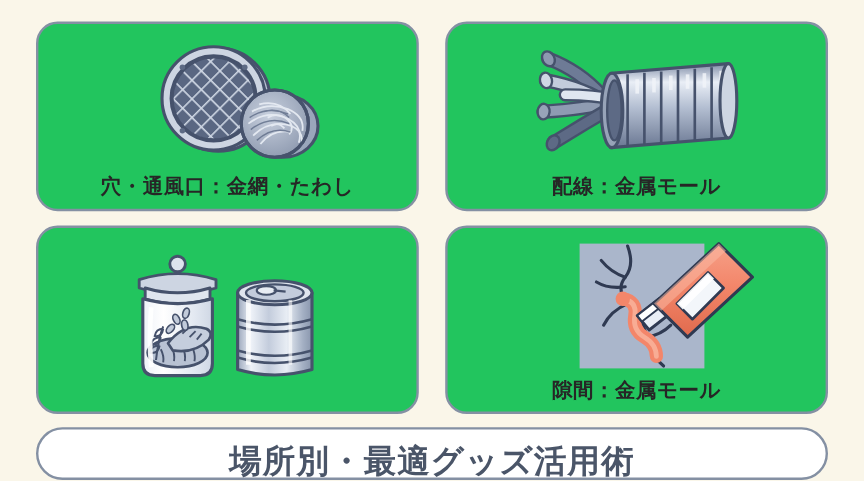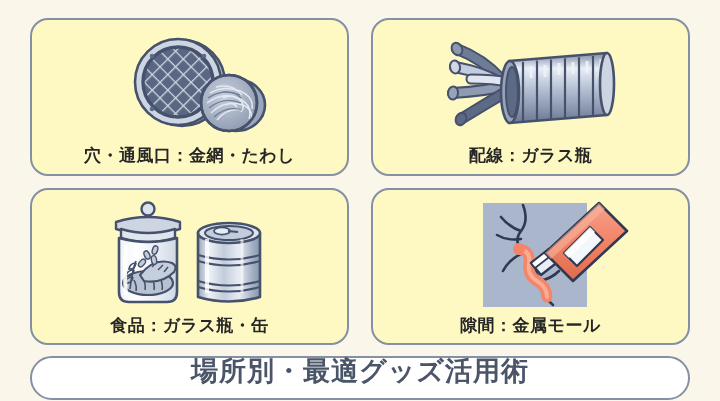--- a/index.html
+++ b/index.html
@@ -25,21 +25,21 @@
   }
   .grid {
     display: grid;
     grid-template-columns: 1fr 1fr;
     grid-template-rows: 1fr 1fr;
     column-gap: 22px;
     row-gap: 12px;
     flex: 1 1 auto;
   }
   .card {
-    background: #fef9c3;
+    background: #22c55e;
     border: 2px solid #8490a3;
     border-radius: 18px;
     box-sizing: border-box;
     display: flex;
     flex-direction: column;
     align-items: center;
     justify-content: flex-start;
     padding: 7px 6px 4px 6px;
     overflow: hidden;
   }
@@ -67,21 +67,21 @@
     white-space: nowrap;
   }
   .banner {
     margin-top: 11px;
     height: 44px;
     flex: 0 0 44px;
     background: #ffffff;
     border: 2px solid #8490a3;
     border-radius: 22px;
     display: flex;
-    align-items: flex-start;
+    align-items: flex-end;
     justify-content: center;
     box-sizing: border-box;
   }
   .banner-title {
     font-size: 27px;
     font-weight: bold;
     color: #4a5568;
     letter-spacing: 1px;
     line-height: 1;
     white-space: nowrap;
@@ -205,21 +205,21 @@
             <path d="M156 34 L156 46"></path>
             <path d="M170 32 L170 44"></path>
           </g>
 
           <ellipse cx="79" cy="65" rx="9" ry="31" fill="#97a3b8" stroke="#46526c" stroke-width="2.6"></ellipse>
           <ellipse cx="81" cy="65" rx="6" ry="25" fill="#5d6a85" stroke="#46526c" stroke-width="2"></ellipse>
 
           <ellipse cx="176" cy="57" rx="7" ry="31" fill="#cdd5e2" stroke="#46526c" stroke-width="2.6"></ellipse>
         </svg>
       </div>
-      <div class="card-label">配線：ガラス瓶</div>
+      <div class="card-label">配線：金属モール</div>
     </div>
 
     <div class="card">
       <div class="card-art">
         <svg viewBox="0 0 200 120" width="200" height="120" aria-hidden="true">
           <defs>
             <linearGradient id="jarGlass" x1="0" y1="0" x2="1" y2="0">
               <stop offset="0%" stop-color="#eef2f8"></stop>
               <stop offset="30%" stop-color="#ffffff"></stop>
               <stop offset="75%" stop-color="#e2e8f1"></stop>
@@ -282,21 +282,20 @@
           <path d="M138 34 l10 1" stroke="#46526c" stroke-width="1.8" fill="none"></path>
 
           <path d="M108 58 q31 9 62 0" stroke="#46526c" stroke-width="2.2" fill="none"></path>
           <path d="M108 64 q31 9 62 0" stroke="#46526c" stroke-width="2.2" fill="none"></path>
           <path d="M108 84 q31 9 62 0" stroke="#46526c" stroke-width="2.2" fill="none"></path>
           <path d="M108 90 q31 9 62 0" stroke="#46526c" stroke-width="2.2" fill="none"></path>
           <path d="M117 42 L117 96" stroke="#ffffff" stroke-width="4" fill="none" opacity="0.8"></path>
           <path d="M152 42 L152 96" stroke="#ffffff" stroke-width="3" fill="none" opacity="0.6"></path>
         </svg>
       </div>
-      <div class="card-label">食品：ガラス瓶・缶</div>
     </div>
 
     <div class="card">
       <div class="card-art">
         <svg viewBox="0 0 200 120" width="200" height="120" aria-hidden="true">
           <defs>
             <clipPath id="panelClip">
               <rect x="52" y="6" width="104" height="104"></rect>
             </clipPath>
             <linearGradient id="tubeGrad" x1="0" y1="0" x2="0" y2="1">

